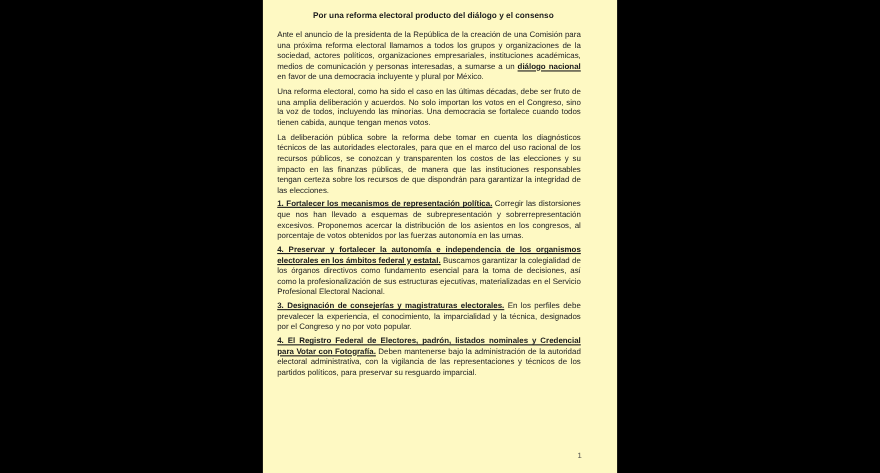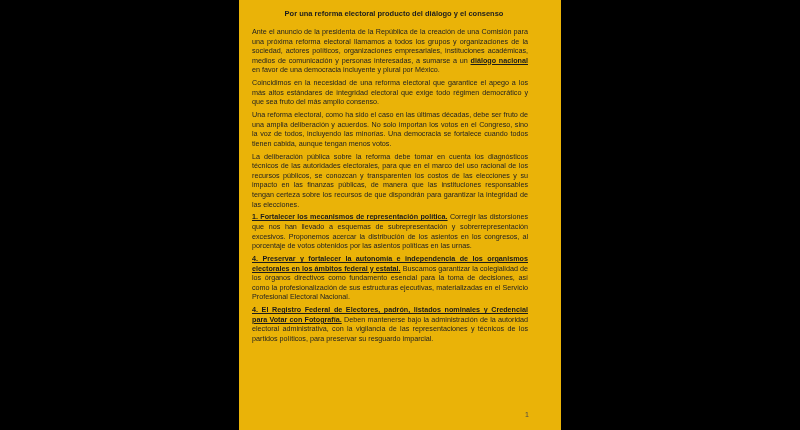--- a/index.html
+++ b/index.html
@@ -18,21 +18,21 @@
     background: #000000;
   }
   .letterbox.left  { left: 0;  width: 239px; }
   .letterbox.right { right: 0; width: 239px; }
   .paper {
     position: absolute;
     left: 239px;
     top: 0;
     width: 322px;
     height: 430px;
-    background: #eab308;
+    background: #fef9c3;
     color: #222222;
   }
   .doc-title {
     position: absolute;
     top: 9px;
     left: 8px;
     right: 20px;
     text-align: center;
     font-weight: bold;
     font-size: 7.5px;
@@ -64,21 +64,21 @@
 </head>
 <body>
 
 <div class="letterbox left"></div>
 <div class="letterbox right"></div>
 
 <div class="paper">
   <div class="doc-title">Por una reforma electoral producto del diálogo y el consenso</div>
   <div class="doc-body" id="doc-body">
       <p><span>Ante el anuncio de la presidenta de la República de la creación de una Comisión para una próxima reforma electoral llamamos a todos los grupos y organizaciones de la sociedad, actores políticos, organizaciones empresariales, instituciones académicas, medios de comunicación y personas interesadas, a sumarse a un </span><b>diálogo nacional</b><span> en favor de una democracia incluyente y plural por México.</span></p>
-      <p><span>Coincidimos en la necesidad de una reforma electoral que garantice el apego a los más altos estándares de integridad electoral que exige todo régimen democrático y que sea fruto del más amplio consenso.</span></p>
       <p><span>Una reforma electoral, como ha sido el caso en las últimas décadas, debe ser fruto de una amplia deliberación y acuerdos. No solo importan los votos en el Congreso, sino la voz de todos, incluyendo las minorías. Una democracia se fortalece cuando todos tienen cabida, aunque tengan menos votos.</span></p>
       <p><span>La deliberación pública sobre la reforma debe tomar en cuenta los diagnósticos técnicos de las autoridades electorales, para que en el marco del uso racional de los recursos públicos, se conozcan y transparenten los costos de las elecciones y su impacto en las finanzas públicas, de manera que las instituciones responsables tengan certeza sobre los recursos de que dispondrán para garantizar la integridad de las elecciones.</span></p>
-      <p><b>1. Fortalecer los mecanismos de representación política.</b><span> Corregir las distorsiones que nos han llevado a esquemas de subrepresentación y sobrerrepresentación excesivos. Proponemos acercar la distribución de los asientos en los congresos, al porcentaje de votos obtenidos por las asientos políticas en las urnas.</span></p>
+      <p><b>1. Fortalecer los mecanismos de representación política.</b><span> Corregir las distorsiones que nos han llevado a esquemas de subrepresentación y sobrerrepresentación excesivos. Proponemos acercar la distribución de los asientos en los congresos, al porcentaje de votos obtenidos por las fuerzas autonomía en las urnas.</span></p>
       <p><b>4. Preservar y fortalecer la autonomía e independencia de los organismos electorales en los ámbitos federal y estatal.</b><span> Buscamos garantizar la colegialidad de los órganos directivos como fundamento esencial para la toma de decisiones, así como la profesionalización de sus estructuras ejecutivas, materializadas en el Servicio Profesional Electoral Nacional.</span></p>
+      <p><b>3. Designación de consejerías y magistraturas electorales.</b><span> En los perfiles debe prevalecer la experiencia, el conocimiento, la imparcialidad y la técnica, designados por el Congreso y no por voto popular.</span></p>
       <p><b>4. El Registro Federal de Electores, padrón, listados nominales y Credencial para Votar con Fotografía.</b><span> Deben mantenerse bajo la administración de la autoridad electoral administrativa, con la vigilancia de las representaciones y técnicos de los partidos políticos, para preservar su resguardo imparcial.</span></p>
     </div>
   <div class="pagenum">1</div>
 </div>
 
 </body></html>

